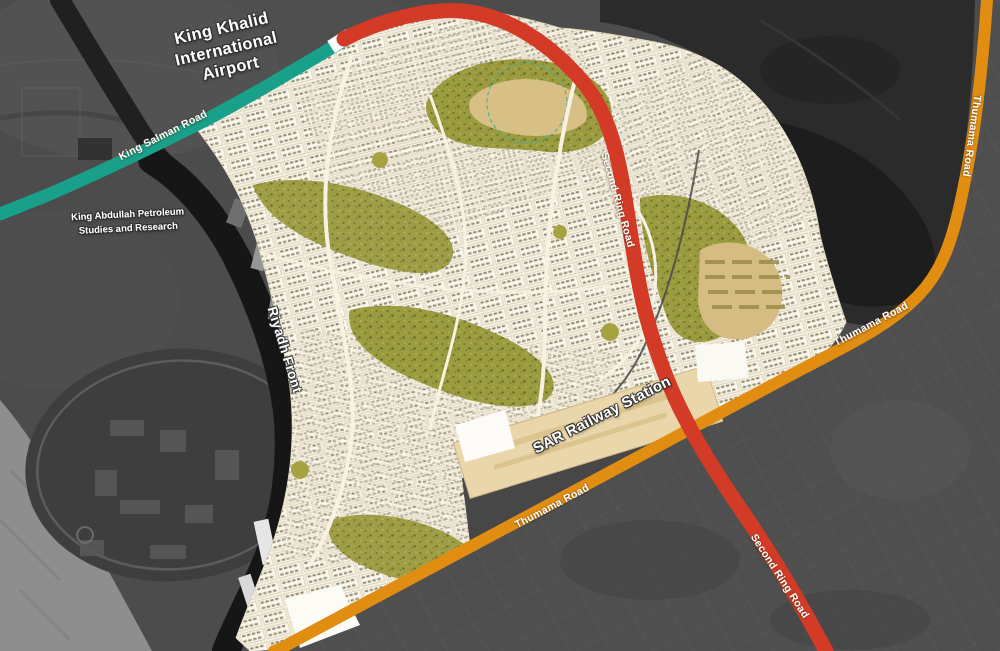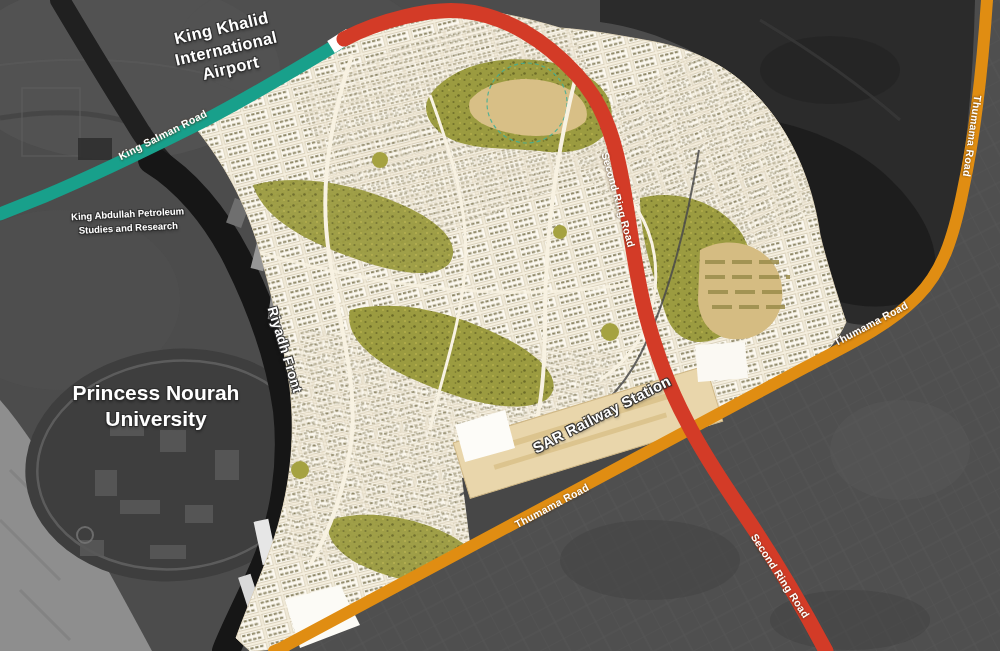--- a/index.html
+++ b/index.html
@@ -187,22 +187,20 @@
     <path d="M987,0 C983,60 977,125 963,190 C953,240 942,272 917,297 C888,326 850,344 806,367 L287,645 C282,648 278,650 274,651" stroke="#E08D12" stroke-width="12"></path>
     <path d="M344,39 C380,20 430,8 462,11 C505,15 545,40 577,75 C602,102 613,135 620,170 C630,220 633,265 646,315 C658,360 670,390 686,420 C702,452 722,482 744,514 C770,552 802,606 826,651" stroke="#D33B27" stroke-width="15"></path>
   </g>
 </svg>
 
   <div class="lbl lbl-airport">King Khalid
 International
 Airport</div>
   <div class="lbl lbl-kapsarc">King Abdullah Petroleum
 Studies and Research</div>
-  <div class="lbl lbl-pnu">Princess Nourah
-University</div>
   <div class="lbl lbl-riyadh-front">Riyadh Front</div>
   <div class="lbl lbl-sar">SAR Railway Station</div>
   <div class="lbl road-lbl lbl-king-salman">King Salman Road</div>
   <div class="lbl road-lbl lbl-second-ring-top">Second Ring Road</div>
   <div class="lbl road-lbl lbl-second-ring-bottom">Second Ring Road</div>
   <div class="lbl road-lbl lbl-thumama-right">Thumama Road</div>
   <div class="lbl road-lbl lbl-thumama-mid">Thumama Road</div>
   <div class="lbl road-lbl lbl-thumama-bottom">Thumama Road</div>
 </div>
 

